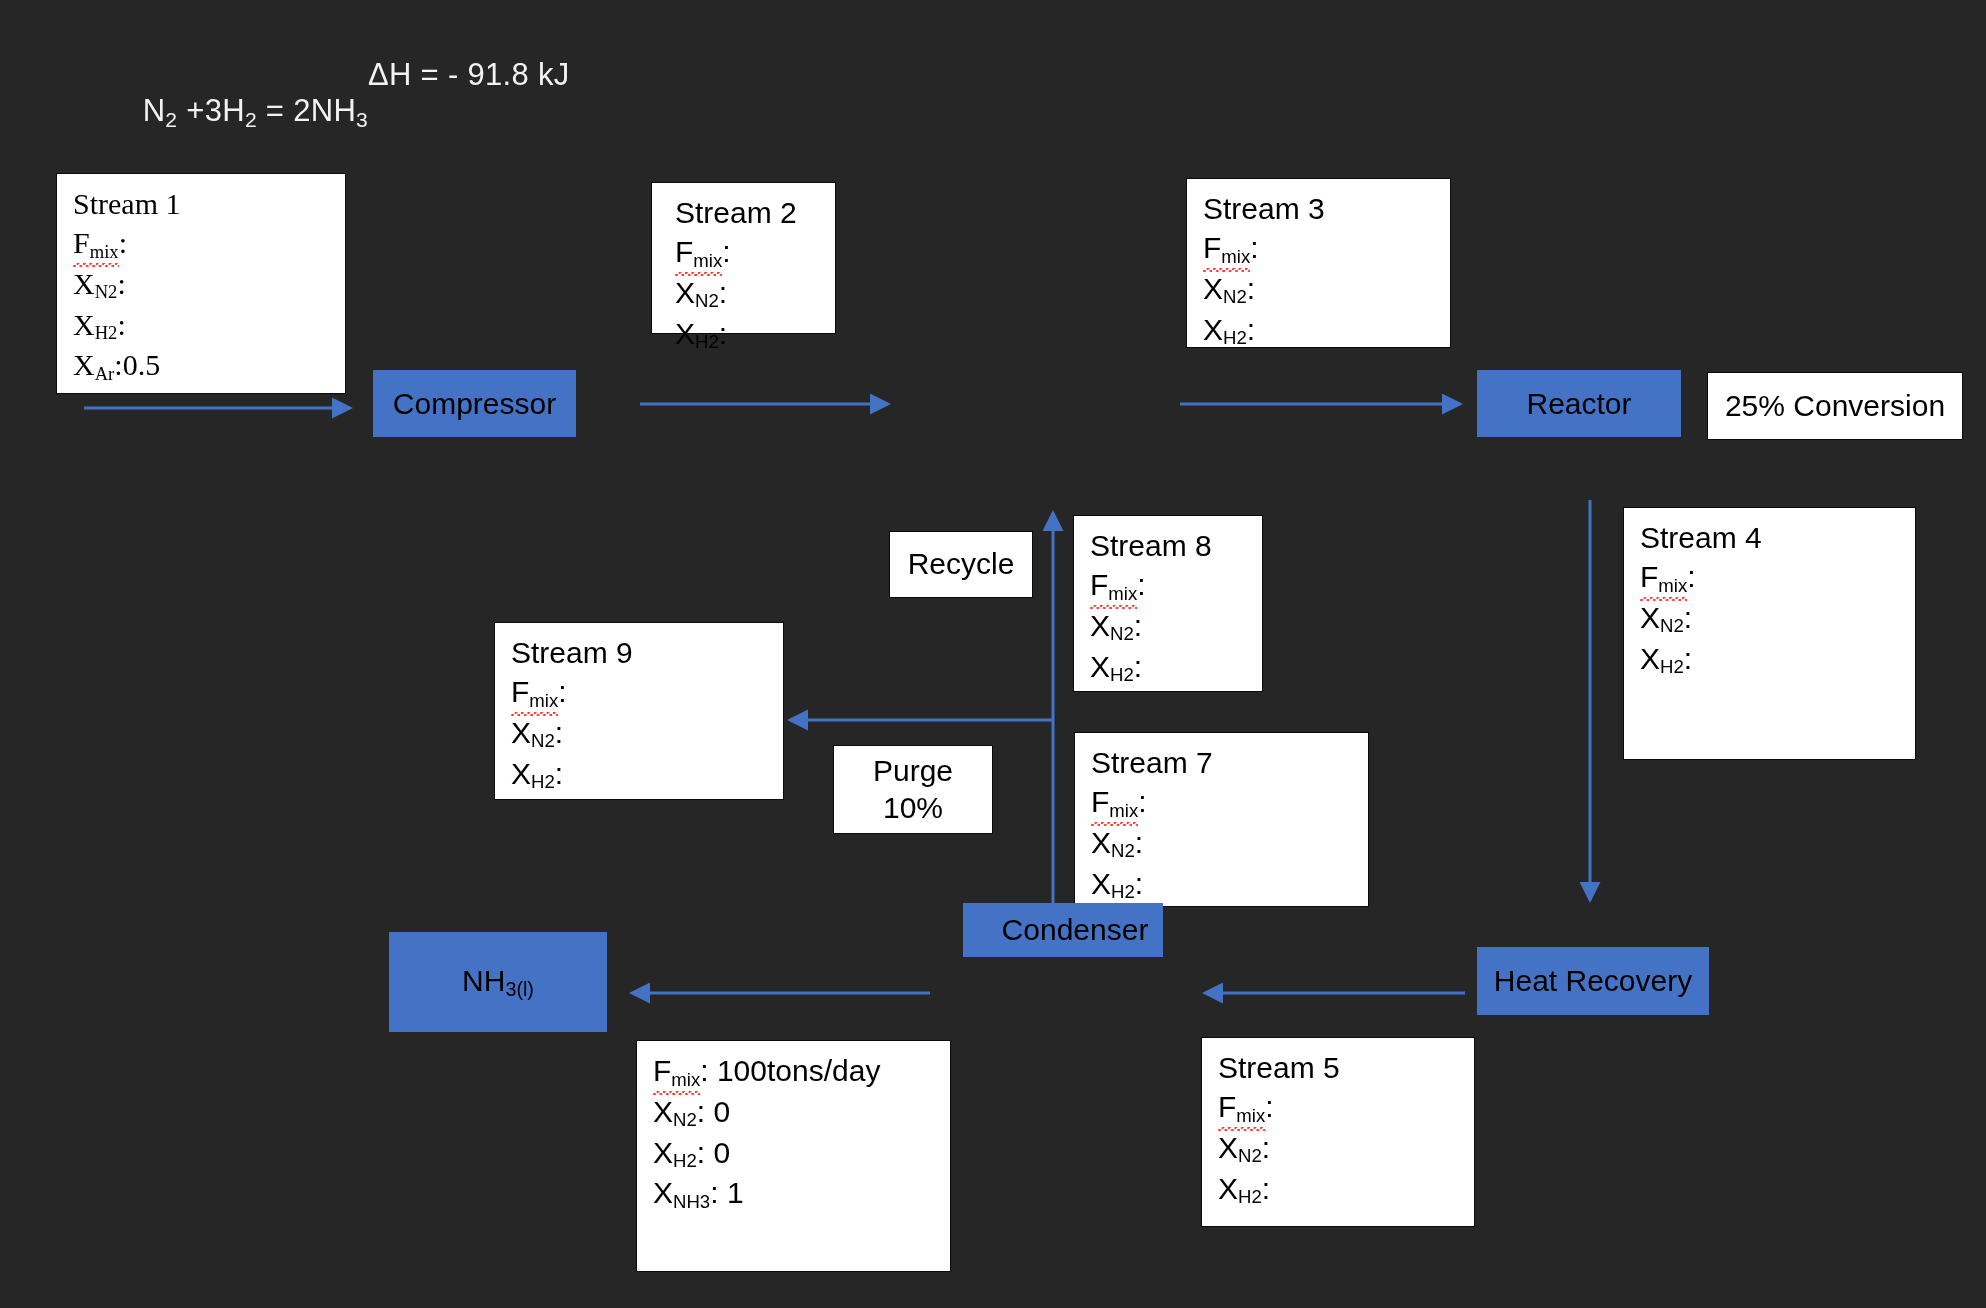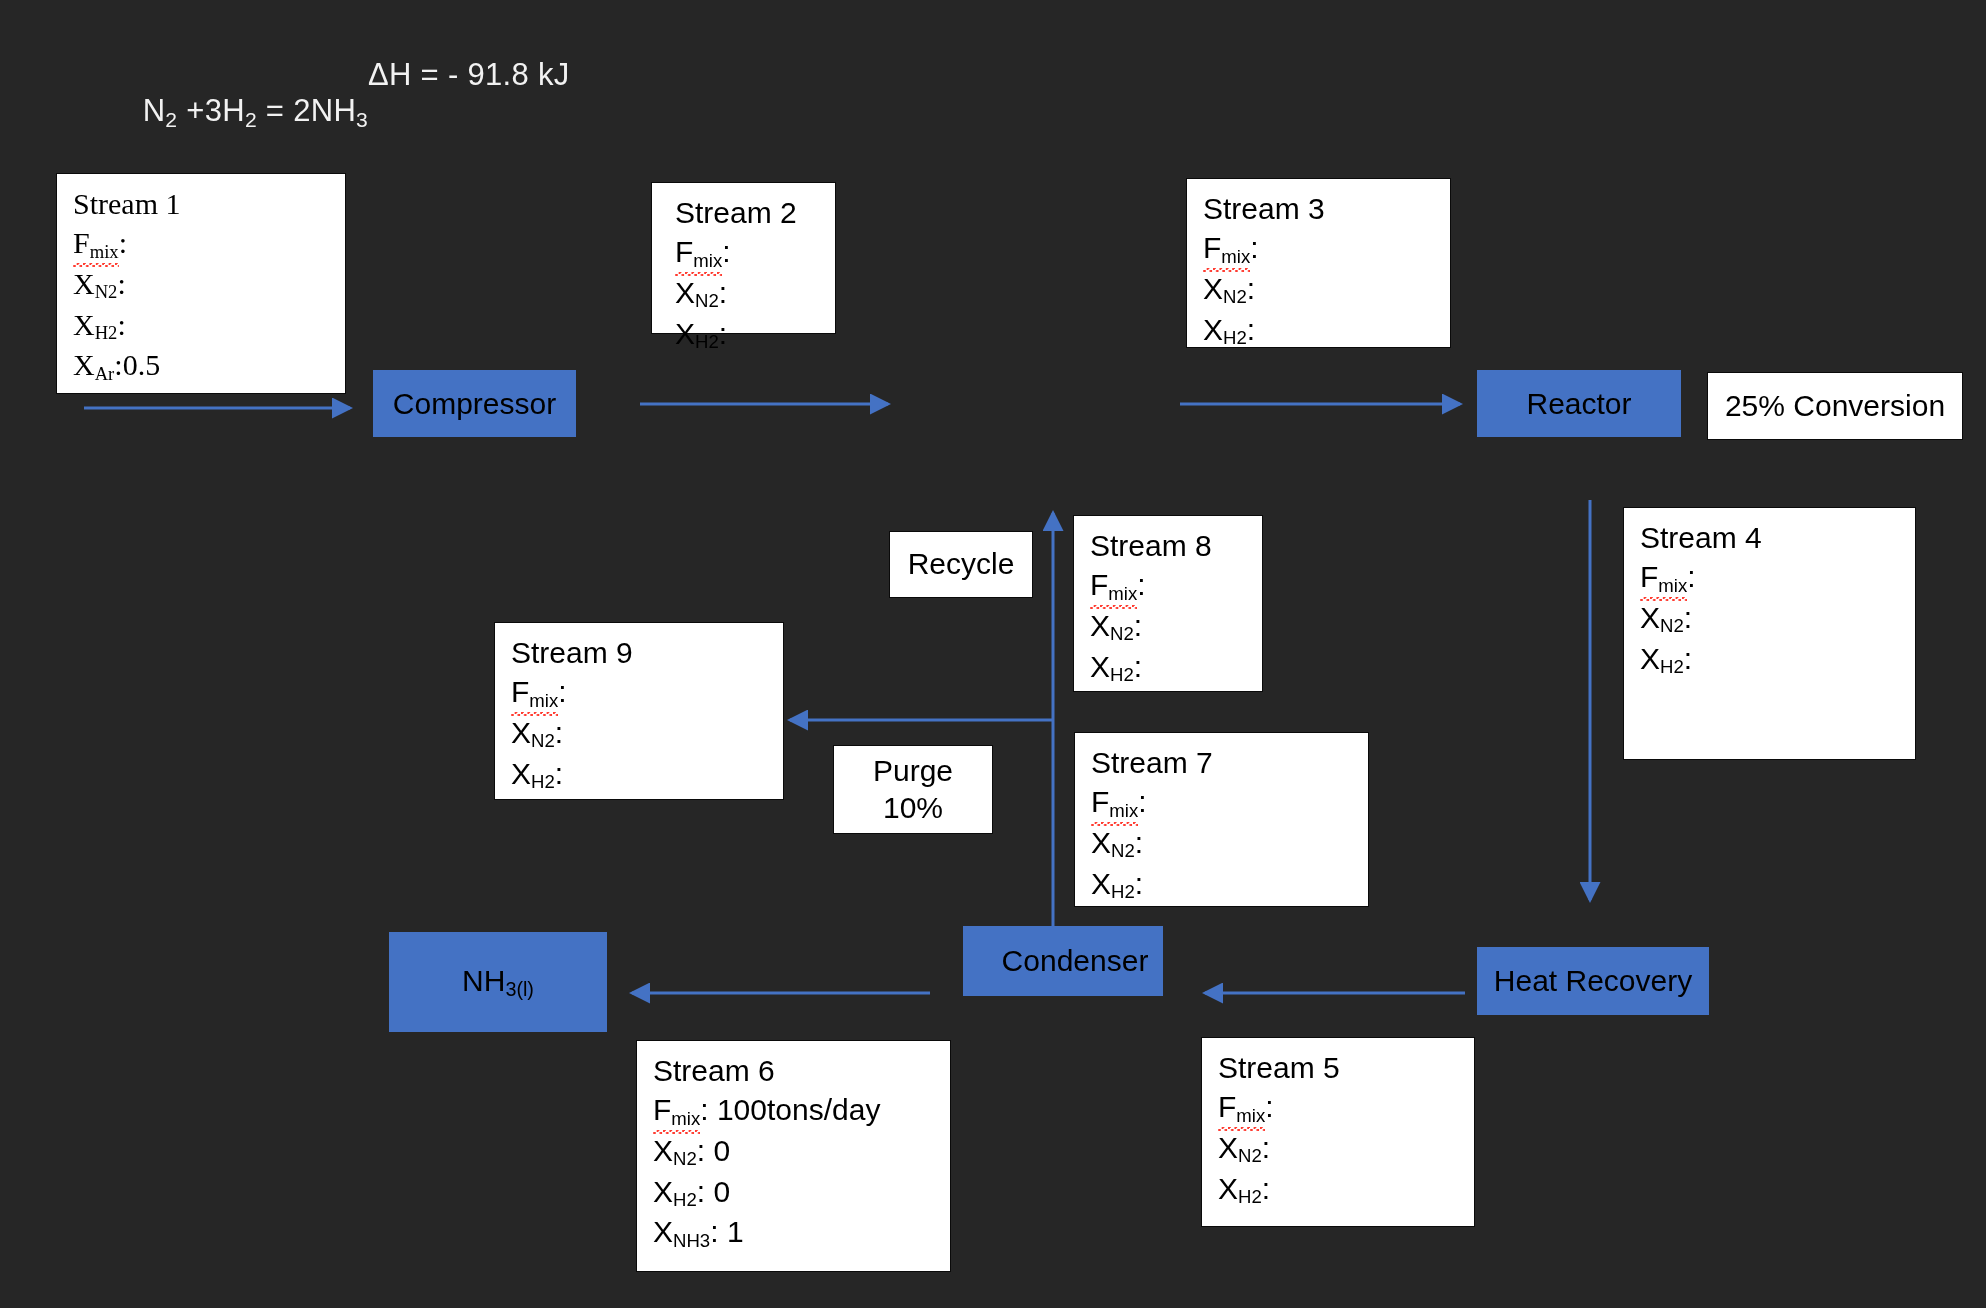--- a/index.html
+++ b/index.html
@@ -161,21 +161,20 @@
     </div>
 
   <div class="wbox" style="left:1201px; top:1037px; width:274px; height:190px;">
       <div class="title">Stream 5</div>
       <div class="line"><span class="sym squiggle">F<sub>mix</sub></span><span>:</span></div>
       <div class="line"><span class="sym">X<sub>N2</sub></span><span>:</span></div>
       <div class="line"><span class="sym">X<sub>H2</sub></span><span>:</span></div>
     </div>
 
   <div class="wbox" style="left:636px; top:1040px; width:315px; height:232px;">
-      <div class="title">Stream 6</div>
       <div class="line"><span class="sym squiggle">F<sub>mix</sub></span><span>: 100tons/day</span></div>
       <div class="line"><span class="sym">X<sub>N2</sub></span><span>: 0</span></div>
       <div class="line"><span class="sym">X<sub>H2</sub></span><span>: 0</span></div>
       <div class="line"><span class="sym">X<sub>NH3</sub></span><span>: 1</span></div>
     </div>
 
   <div class="wbox" style="left:1074px; top:732px; width:295px; height:175px;">
       <div class="title">Stream 7</div>
       <div class="line"><span class="sym squiggle">F<sub>mix</sub></span><span>:</span></div>
       <div class="line"><span class="sym">X<sub>N2</sub></span><span>:</span></div>
@@ -209,19 +208,19 @@
     <div class="line">10%</div>
   </div>
 
   <div class="ubox" style="left:373px; top:370px; width:203px; height:67px;">Compressor</div>
 
 
   <div class="ubox" style="left:1477px; top:370px; width:204px; height:67px;">Reactor</div>
 
   <div class="ubox" style="left:1477px; top:947px; width:232px; height:68px;">Heat Recovery</div>
 
-  <div class="ubox" style="left:963px; top:926px; width:200px; height:70px;padding-left:24px;">Condenser</div>
+  <div class="ubox" style="left:963px; top:903px; width:200px; height:54px;padding-left:24px;">Condenser</div>
 
   <div class="ubox" style="left:389px; top:932px; width:218px; height:100px;">
     <span>NH<sub>3(l)</sub></span>
   </div>
 
 </div>
 
 </body></html>

